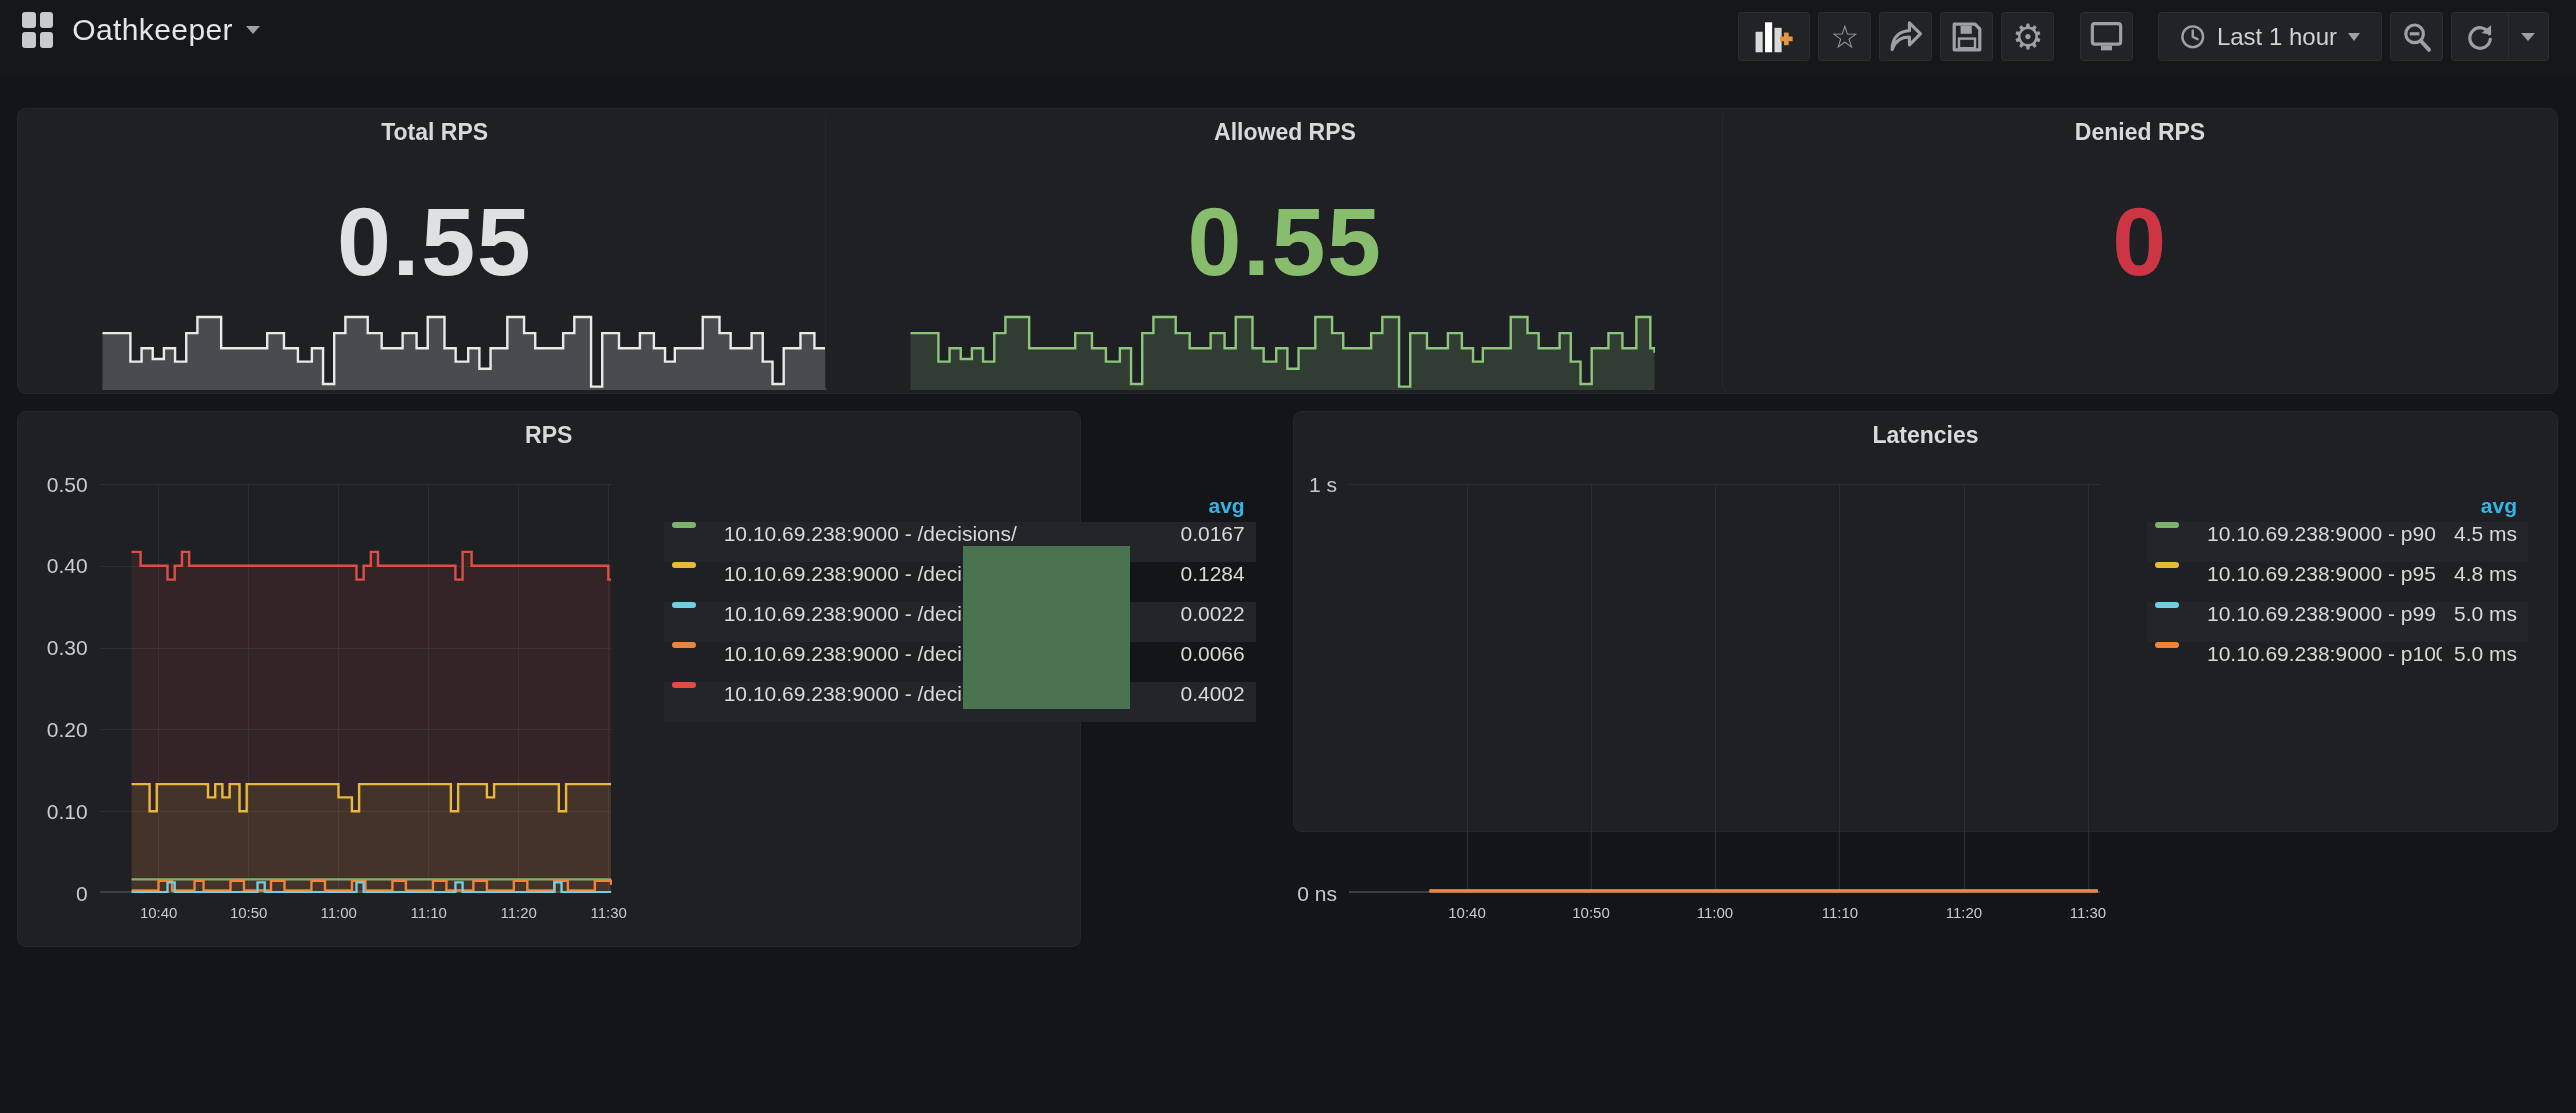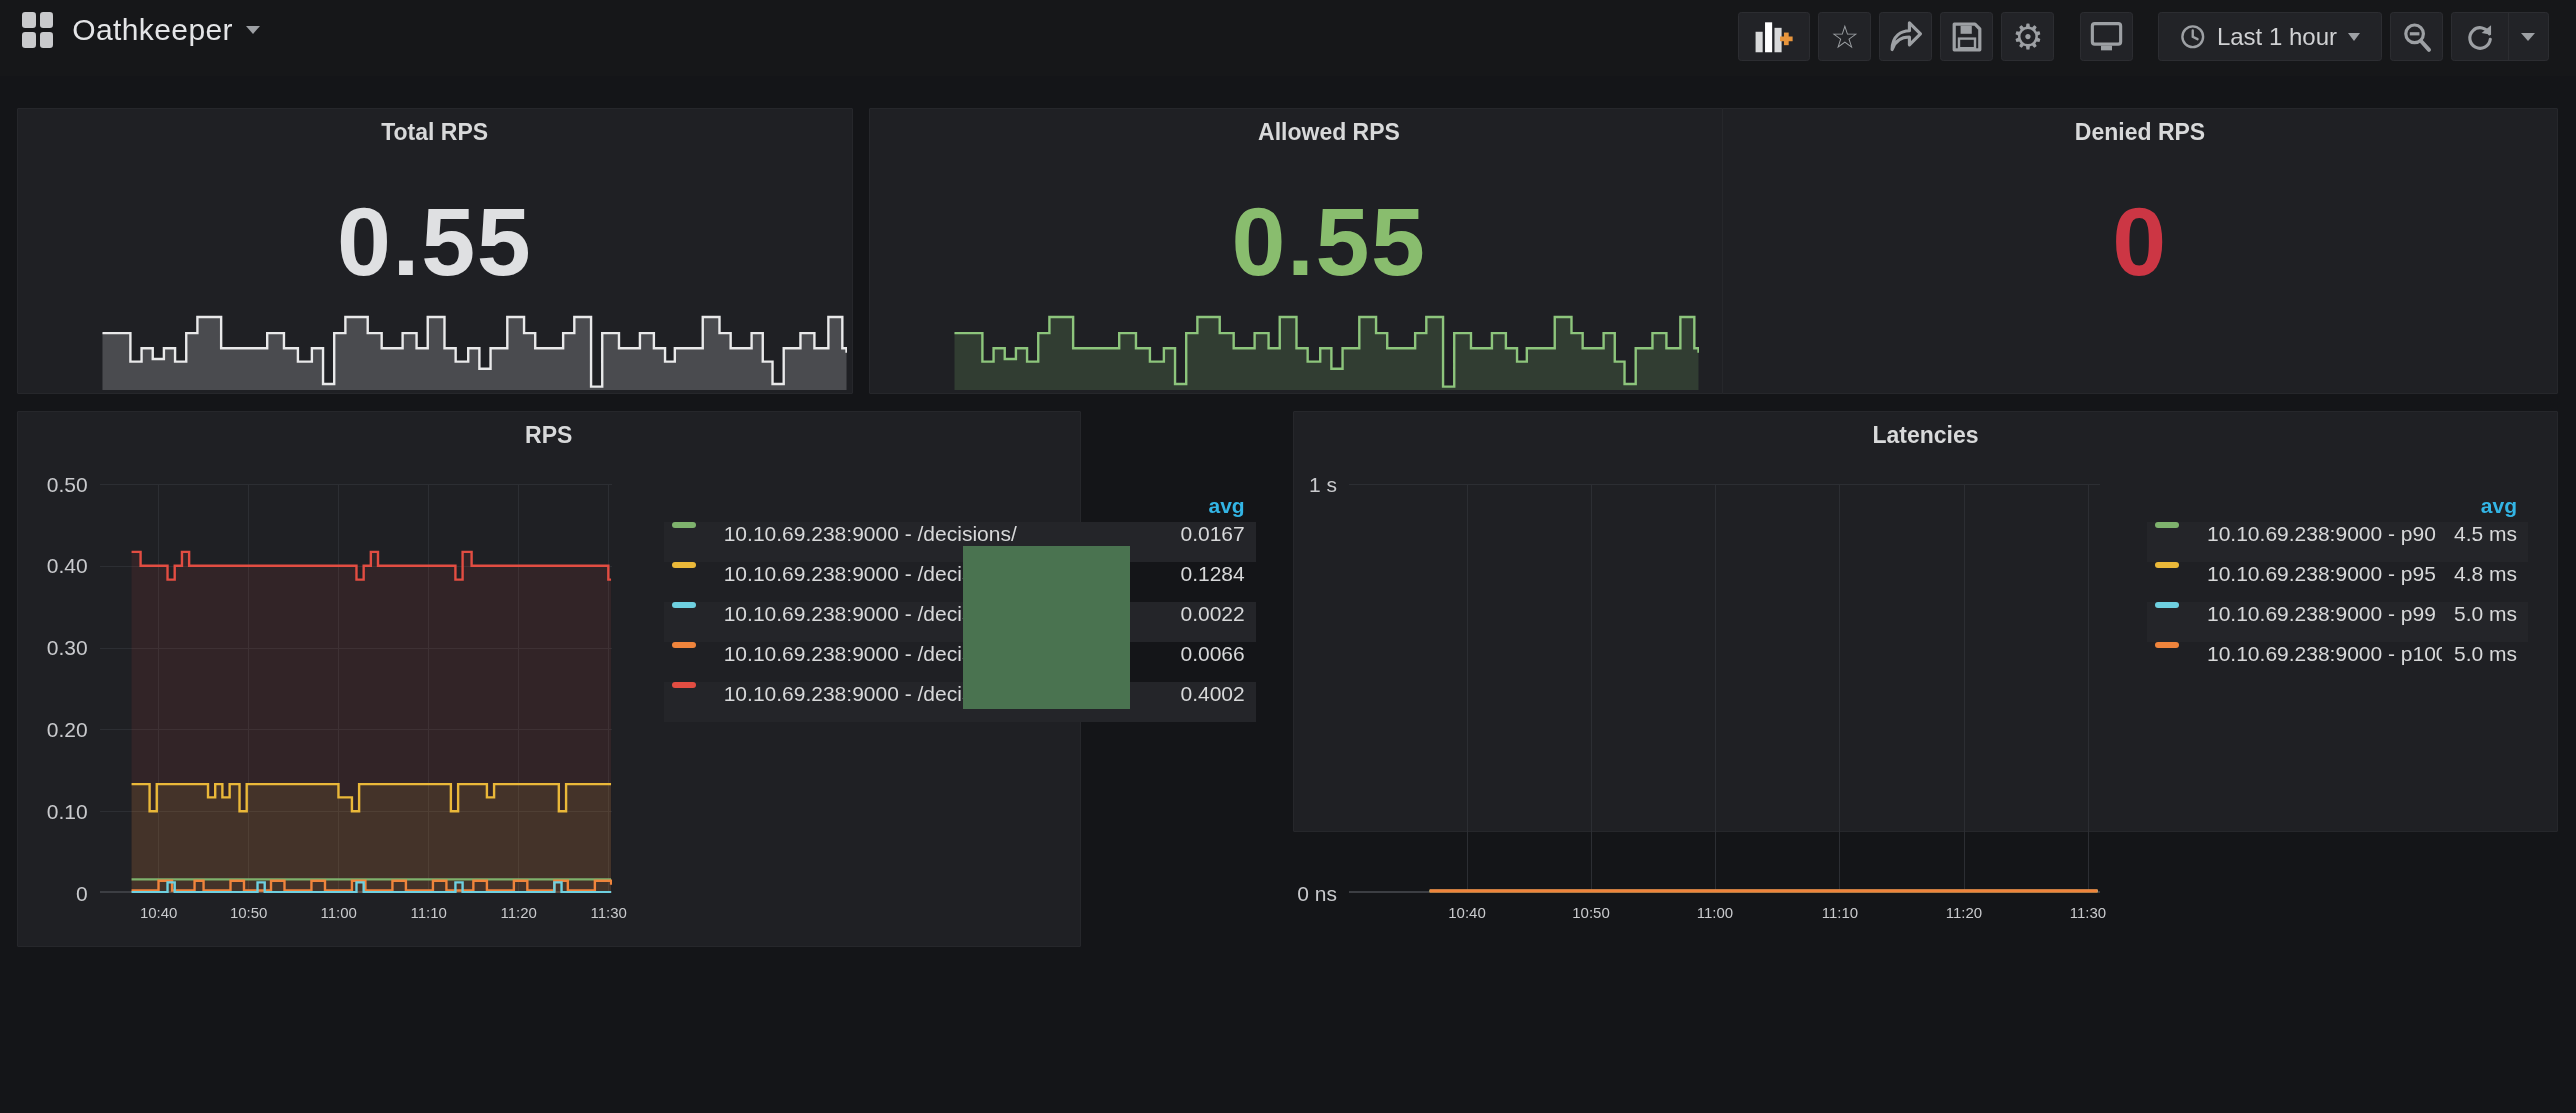--- a/index.html
+++ b/index.html
@@ -22,21 +22,21 @@
   .tb-btn.wide { width:72px; }
   .tb-btn .uni { font-size:32px; line-height:1; }
   .tb-gap { width:17.5px; }
   .timepicker { padding:0 21px; font-size:24px; color:#d0d1d3; }
   .timepicker .caret { border-left-width:6.4px; border-right-width:6.4px; border-top-width:8px; margin-left:11px; }
   .split { display:flex; align-items:stretch; padding:0; }
   .split .half { display:flex; align-items:center; justify-content:center; padding:0 12.8px; }
   .split .divider { width:0.8px; background:#2c2d31; }
 
   
-  .panel { position:absolute; background:#1f2024; border:0.8px solid #26272b; border-radius:1px; }
+  .panel { position:absolute; background:#1f2024; border:0.8px solid #26272b; border-radius:9px; }
   .panel-title { position:absolute; top:9.6px; left:0; right:0; text-align:center;
                  font-size:23px; font-weight:700; color:#d8d9da; cursor:pointer; }
 
   .stat-value { position:absolute; left:0; right:0; top:50%; transform:translateY(-58%);
                 text-align:center; font-size:97px; font-weight:700; letter-spacing:1.6px; }
   .spark { position:absolute; bottom:3.2px; }
 
   
   .plot { position:absolute; }
   .gridline-v { position:absolute; top:0; bottom:0; width:0.8px; background:#2c2e33; }
@@ -141,21 +141,21 @@
 <div class="panel" id="p-stat0" style="left:16.7px; top:108px; width:836px; height:286px;">
   <div class="panel-title">Total RPS</div>
   <div class="stat-value" style="color: rgb(223, 224, 226);">0.55</div>
   <div class="spark" style="left: 84px; width: 745px; height: 94px;">
       <svg width="745" height="94" viewBox="0 0 934 118">
         <path d="M 0 46.56 H 35.046904315197004 V 82.4 H 49.0656660412758 V 65.6 H 63.0844277673546 V 79.03999999999999 H 77.1031894934334 V 65.6 H 91.1219512195122 V 82.4 H 105.140712945591 V 46.56 H 119.15947467166981 V 26.39999999999999 H 148.94934333958724 V 65.6 H 192.7579737335835 V 65.6 H 206.77673545966232 V 46.56 H 227.8048780487805 V 65.6 H 245.328330206379 V 82.4 H 262.85178236397746 V 65.6 H 276.87054409005634 V 110.4 H 290.88930581613516 V 46.56 H 304.90806754221387 V 26.39999999999999 H 332.9455909943715 V 46.56 H 350.46904315197 V 65.6 H 376.75422138836774 V 46.56 H 394.27767354596625 V 65.6 H 408.2964352720451 V 26.39999999999999 H 429.3245778611633 V 65.6 H 443.3433395872421 V 82.4 H 459.11444652908074 V 65.6 H 473.13320825515956 V 91.36 H 487.1519699812383 V 65.6 H 508.18011257035647 V 26.39999999999999 H 529.2082551594747 V 46.56 H 543.2270168855536 V 65.6 H 578.2739212007505 V 46.56 H 592.2926829268292 V 26.39999999999999 H 613.3208255159476 V 113.76 H 627.3395872420263 V 46.56 H 648.3677298311445 V 65.6 H 674.6529080675423 V 46.56 H 692.1763602251407 V 65.6 H 706.1951219512196 V 82.4 H 718.4615384615385 V 65.6 H 753.5084427767355 V 26.39999999999999 H 774.5365853658537 V 46.56 H 788.5553470919325 V 65.6 H 814.8405253283303 V 46.56 H 828.859287054409 V 82.4 H 841.125703564728 V 110.4 H 855.1444652908067 V 65.6 H 876.172607879925 V 46.56 H 893.6960600375235 V 65.6 H 911.219512195122 V 26.39999999999999 H 928.7429643527205 V 65.6 H 934 V 71.19999999999999 H 934 V 118 H 0 Z" fill="rgba(174,175,179,0.30)" stroke="none"></path>
         <path d="M 0 46.56 H 35.046904315197004 V 82.4 H 49.0656660412758 V 65.6 H 63.0844277673546 V 79.03999999999999 H 77.1031894934334 V 65.6 H 91.1219512195122 V 82.4 H 105.140712945591 V 46.56 H 119.15947467166981 V 26.39999999999999 H 148.94934333958724 V 65.6 H 192.7579737335835 V 65.6 H 206.77673545966232 V 46.56 H 227.8048780487805 V 65.6 H 245.328330206379 V 82.4 H 262.85178236397746 V 65.6 H 276.87054409005634 V 110.4 H 290.88930581613516 V 46.56 H 304.90806754221387 V 26.39999999999999 H 332.9455909943715 V 46.56 H 350.46904315197 V 65.6 H 376.75422138836774 V 46.56 H 394.27767354596625 V 65.6 H 408.2964352720451 V 26.39999999999999 H 429.3245778611633 V 65.6 H 443.3433395872421 V 82.4 H 459.11444652908074 V 65.6 H 473.13320825515956 V 91.36 H 487.1519699812383 V 65.6 H 508.18011257035647 V 26.39999999999999 H 529.2082551594747 V 46.56 H 543.2270168855536 V 65.6 H 578.2739212007505 V 46.56 H 592.2926829268292 V 26.39999999999999 H 613.3208255159476 V 113.76 H 627.3395872420263 V 46.56 H 648.3677298311445 V 65.6 H 674.6529080675423 V 46.56 H 692.1763602251407 V 65.6 H 706.1951219512196 V 82.4 H 718.4615384615385 V 65.6 H 753.5084427767355 V 26.39999999999999 H 774.5365853658537 V 46.56 H 788.5553470919325 V 65.6 H 814.8405253283303 V 46.56 H 828.859287054409 V 82.4 H 841.125703564728 V 110.4 H 855.1444652908067 V 65.6 H 876.172607879925 V 46.56 H 893.6960600375235 V 65.6 H 911.219512195122 V 26.39999999999999 H 928.7429643527205 V 65.6 H 934 V 71.19999999999999" fill="none" stroke="#e9e9ea" stroke-width="3"></path>
       </svg>
     </div>
 </div>
-<div class="panel" id="p-stat1" style="left:869px; top:108px; width:920px; height:286px;">
+<div class="panel" id="p-stat1" style="left:825px; top:108px; width:920px; height:286px;">
   <div class="panel-title">Allowed RPS</div>
   <div class="stat-value" style="color: rgb(137, 189, 110);">0.55</div>
   <div class="spark" style="left: 84px; width: 745px; height: 94px;">
       <svg width="745" height="94" viewBox="0 0 934 118">
         <path d="M 0 46.56 H 35.046904315197004 V 82.4 H 49.0656660412758 V 65.6 H 63.0844277673546 V 79.03999999999999 H 77.1031894934334 V 65.6 H 91.1219512195122 V 82.4 H 105.140712945591 V 46.56 H 119.15947467166981 V 26.39999999999999 H 148.94934333958724 V 65.6 H 192.7579737335835 V 65.6 H 206.77673545966232 V 46.56 H 227.8048780487805 V 65.6 H 245.328330206379 V 82.4 H 262.85178236397746 V 65.6 H 276.87054409005634 V 110.4 H 290.88930581613516 V 46.56 H 304.90806754221387 V 26.39999999999999 H 332.9455909943715 V 46.56 H 350.46904315197 V 65.6 H 376.75422138836774 V 46.56 H 394.27767354596625 V 65.6 H 408.2964352720451 V 26.39999999999999 H 429.3245778611633 V 65.6 H 443.3433395872421 V 82.4 H 459.11444652908074 V 65.6 H 473.13320825515956 V 91.36 H 487.1519699812383 V 65.6 H 508.18011257035647 V 26.39999999999999 H 529.2082551594747 V 46.56 H 543.2270168855536 V 65.6 H 578.2739212007505 V 46.56 H 592.2926829268292 V 26.39999999999999 H 613.3208255159476 V 113.76 H 627.3395872420263 V 46.56 H 648.3677298311445 V 65.6 H 674.6529080675423 V 46.56 H 692.1763602251407 V 65.6 H 706.1951219512196 V 82.4 H 718.4615384615385 V 65.6 H 753.5084427767355 V 26.39999999999999 H 774.5365853658537 V 46.56 H 788.5553470919325 V 65.6 H 814.8405253283303 V 46.56 H 828.859287054409 V 82.4 H 841.125703564728 V 110.4 H 855.1444652908067 V 65.6 H 876.172607879925 V 46.56 H 893.6960600375235 V 65.6 H 911.219512195122 V 26.39999999999999 H 928.7429643527205 V 65.6 H 934 V 71.19999999999999 H 934 V 118 H 0 Z" fill="rgba(126,178,109,0.20)" stroke="none"></path>
         <path d="M 0 46.56 H 35.046904315197004 V 82.4 H 49.0656660412758 V 65.6 H 63.0844277673546 V 79.03999999999999 H 77.1031894934334 V 65.6 H 91.1219512195122 V 82.4 H 105.140712945591 V 46.56 H 119.15947467166981 V 26.39999999999999 H 148.94934333958724 V 65.6 H 192.7579737335835 V 65.6 H 206.77673545966232 V 46.56 H 227.8048780487805 V 65.6 H 245.328330206379 V 82.4 H 262.85178236397746 V 65.6 H 276.87054409005634 V 110.4 H 290.88930581613516 V 46.56 H 304.90806754221387 V 26.39999999999999 H 332.9455909943715 V 46.56 H 350.46904315197 V 65.6 H 376.75422138836774 V 46.56 H 394.27767354596625 V 65.6 H 408.2964352720451 V 26.39999999999999 H 429.3245778611633 V 65.6 H 443.3433395872421 V 82.4 H 459.11444652908074 V 65.6 H 473.13320825515956 V 91.36 H 487.1519699812383 V 65.6 H 508.18011257035647 V 26.39999999999999 H 529.2082551594747 V 46.56 H 543.2270168855536 V 65.6 H 578.2739212007505 V 46.56 H 592.2926829268292 V 26.39999999999999 H 613.3208255159476 V 113.76 H 627.3395872420263 V 46.56 H 648.3677298311445 V 65.6 H 674.6529080675423 V 46.56 H 692.1763602251407 V 65.6 H 706.1951219512196 V 82.4 H 718.4615384615385 V 65.6 H 753.5084427767355 V 26.39999999999999 H 774.5365853658537 V 46.56 H 788.5553470919325 V 65.6 H 814.8405253283303 V 46.56 H 828.859287054409 V 82.4 H 841.125703564728 V 110.4 H 855.1444652908067 V 65.6 H 876.172607879925 V 46.56 H 893.6960600375235 V 65.6 H 911.219512195122 V 26.39999999999999 H 928.7429643527205 V 65.6 H 934 V 71.19999999999999" fill="none" stroke="#8dc57c" stroke-width="3"></path>
       </svg>
     </div>
 </div>
 <div class="panel" id="p-stat2" style="left:1722px; top:108px; width:836px; height:286px;">

